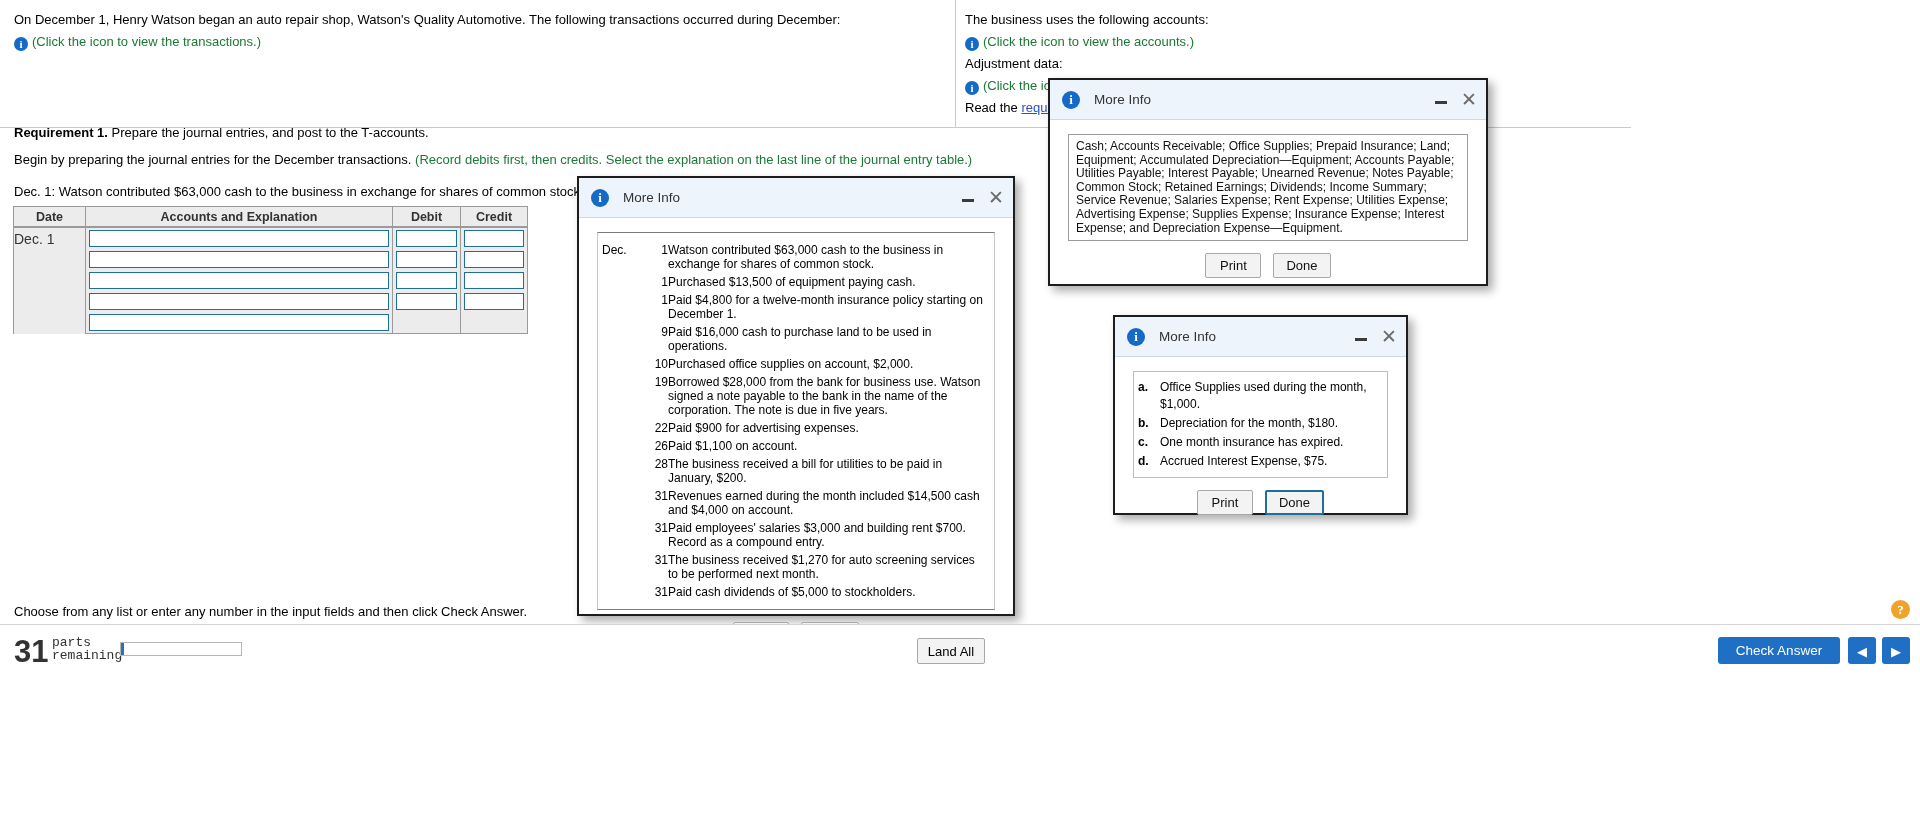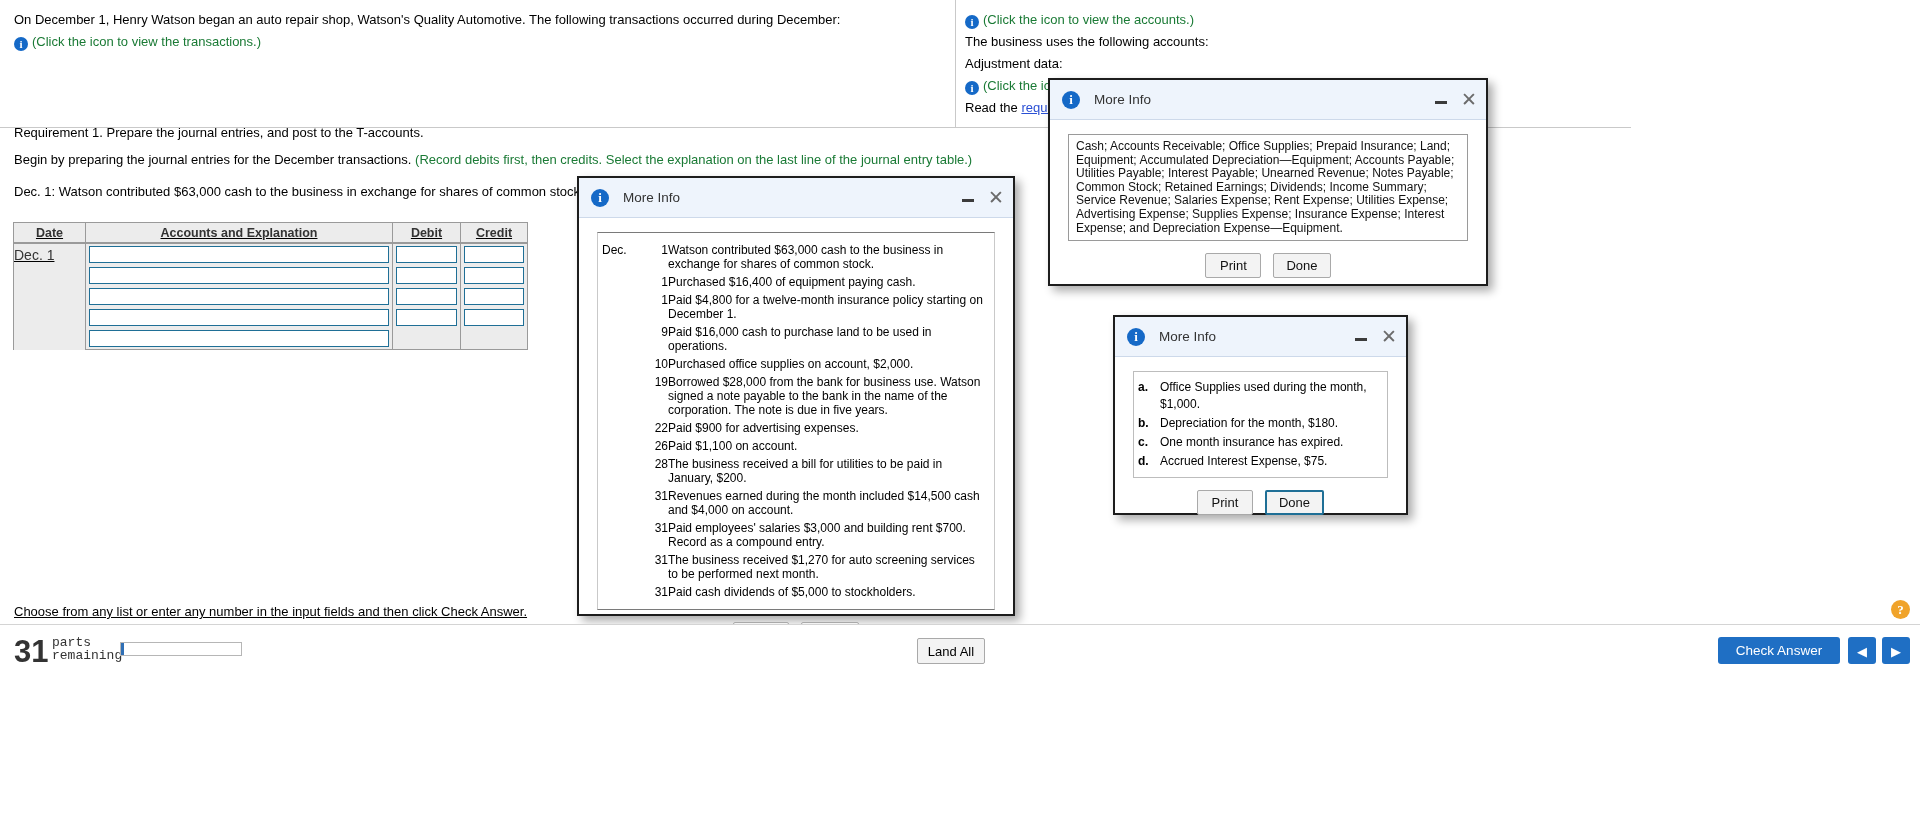--- a/index.html
+++ b/index.html
@@ -36,30 +36,29 @@
     display: inline-block; width: 14px; height: 14px; border-radius: 50%;
     background: #1569c7; color: #fff; font-size: 11px; line-height: 14px;
     text-align: center; font-weight: bold; font-family: "Liberation Serif", serif;
     vertical-align: -2px; margin-right: 4px; cursor: pointer;
   }
   .req-link { color: #2a4fd4; text-decoration: underline; cursor: pointer; }
 
   
   .body-area { position: absolute; left: 0; top: 128px; width: 1920px; }
   .req-head { position: absolute; left: 14px; top: -3px; font-size: 13px; }
-  .req-head b { font-weight: normal; }
+  .req-head b { font-weight: bold; }
   .begin-line { position: absolute; left: 14px; top: 24px; font-size: 13px; }
   .dec-line { position: absolute; left: 14px; top: 56px; font-size: 13px; }
 
   
   .jtable {
-    position: absolute; left: 13px; top: 94px;
+    position: absolute; left: 13px; top: 78px;
     border-collapse: separate; border-spacing: 0;
     background: #fef9c3;
-    text-decoration: underline;
   }
   .jtable th {
     background: #ececec; color: #333; font-size: 12.5px; font-weight: bold;
     text-align: center; height: 22px; padding: 0 4px;
     border-top: 1px solid #9a9a9a;
     border-bottom: 2px solid #9a9a9a;
     border-left: 1px solid #9a9a9a;
   }
   .jtable th:last-child { border-right: 1px solid #9a9a9a; margin-left: 31px; }
   .jtable td {
@@ -147,21 +146,21 @@
   }
 
   
   #modal-adjusting { left: 1113px; top: 315px; width: 295px; height: 200px; }
   table.adjtable { border-collapse: collapse; width: 100%; }
   table.adjtable td { font-size: 12px; line-height: 17px; padding: 1px 0; vertical-align: top; }
   td.adj-lbl { width: 22px; font-weight: bold; padding-left: 4px; }
   .adj-box { border: 1px solid #bdbdbd; padding: 6px 6px 6px 4px; }
 
   
-  .choose-line { position: absolute; left: 14px; top: 604px; font-size: 13px; text-decoration: underline; }
+  .choose-line { position: absolute; left: 14px; top: 604px; font-size: 13px; }
   .footer {
     position: absolute; left: 0; top: 624px; width: 1920px; height: 60px;
     border-top: 1px solid #d4d4d4; background: #fff;
   }
   .parts-num {
     position: absolute; left: 14px; top: 10px; font-size: 31px; font-weight: bold;
     color: #333; line-height: 34px;
   }
   .parts-lbl {
     position: absolute; left: 52px; top: 11px; font-size: 13px; color: #333;
@@ -204,24 +203,24 @@
 
   <div class="top-area">
     <div class="top-left">
       <div class="line">On December 1, Henry Watson began an auto repair shop, Watson's Quality Automotive. The following transactions occurred during December:</div>
       <div class="line">
         <span class="info-icon">i</span><span class="green">(Click the icon to view the transactions.)</span>
       </div>
     </div>
     <div class="top-divider"></div>
     <div class="top-right">
+      <div class="line">The business uses the following accounts:</div>
       <div class="line">
         <span class="info-icon">i</span><span class="green">(Click the icon to view the accounts.)</span>
       </div>
-      <div class="line">The business uses the following accounts:</div>
       <div class="line">Adjustment data:</div>
       <div class="line">
         <span class="info-icon">i</span><span class="green">(Click the icon to view the adjusting data.)</span>
       </div>
       <div class="line">
         <span>Read the </span><span class="req-link">requirements</span><span>.</span>
       </div>
     </div>
   </div>
 
@@ -318,21 +317,21 @@
         <table class="txtable">
           <tbody>
               <tr>
             <td class="tx-mon">Dec.</td>
             <td class="tx-day">1</td>
             <td class="tx-txt">Watson contributed $63,000 cash to the business in exchange for shares of common stock.</td>
           </tr>
           <tr>
             <td class="tx-mon"></td>
             <td class="tx-day">1</td>
-            <td class="tx-txt">Purchased $16,400 of equipment paying cash.</td>
+            <td class="tx-txt">Purchased $13,500 of equipment paying cash.</td>
           </tr>
           <tr>
             <td class="tx-mon"></td>
             <td class="tx-day">1</td>
             <td class="tx-txt">Paid $4,800 for a twelve-month insurance policy starting on December 1.</td>
           </tr>
           <tr>
             <td class="tx-mon"></td>
             <td class="tx-day">9</td>
             <td class="tx-txt">Paid $16,000 cash to purchase land to be used in operations.</td>

